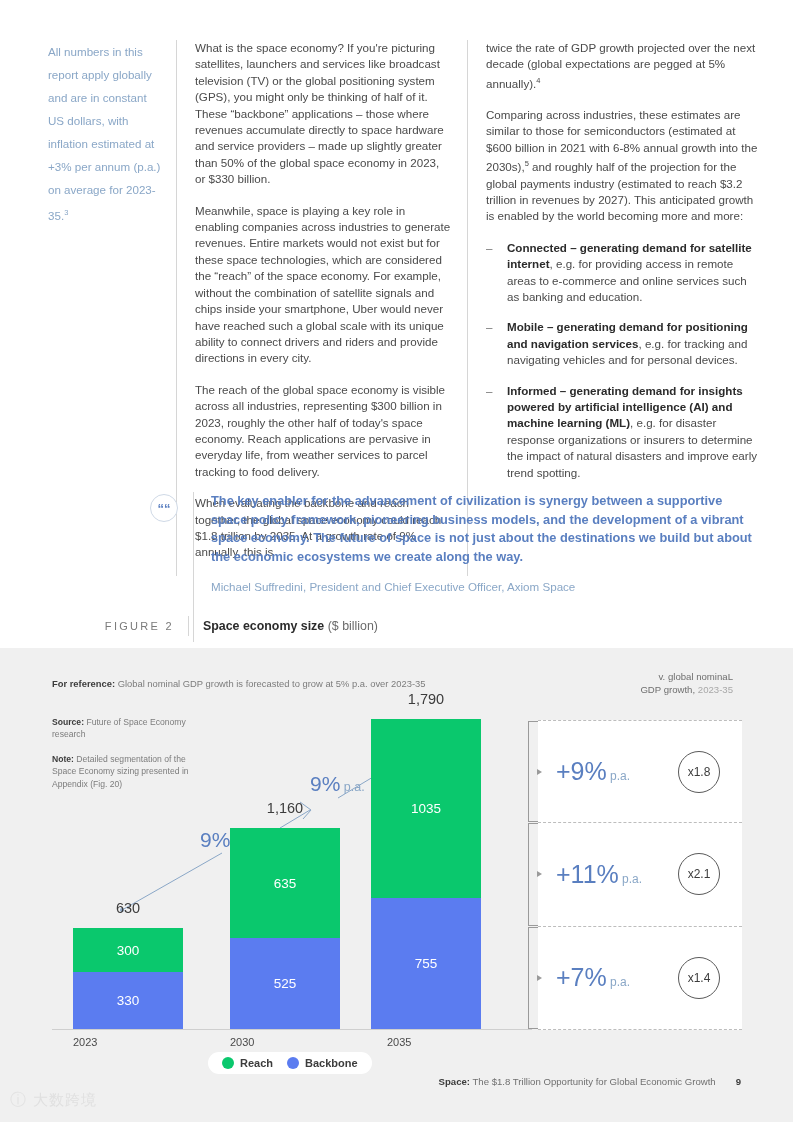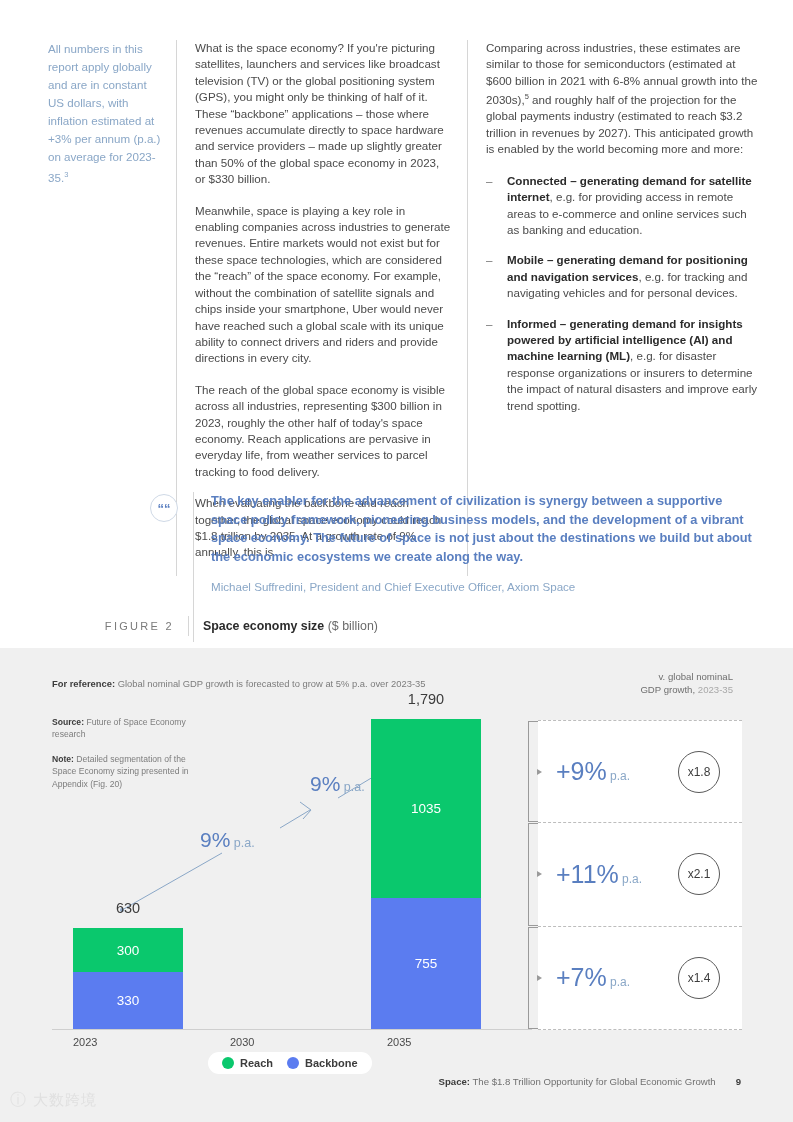--- a/index.html
+++ b/index.html
@@ -16,21 +16,21 @@
   .page-top{
     position:absolute;left:0;top:0;width:793px;height:648px;
     background:#ffffff;
   }
   .cols{
     position:absolute;left:48px;top:40px;width:710px;
     display:flex;gap:0;
   }
   .col-note{
     width:128px;padding-right:14px;box-sizing:border-box;
-    font-size:11.6px;line-height:18px;color:#8aa7c7;
+    font-size:11.6px;line-height:23px;color:#8aa7c7;
   }
   .col-note sup{font-size:7.5px;vertical-align:super;}
   .col-rule{
     width:1px;background:#d6d6d6;align-self:stretch;margin-right:18px;
   }
   .col-body{
     width:272px;box-sizing:border-box;padding-right:16px;
     font-size:11.6px;line-height:16.4px;color:#4a4a4a;
   }
   .col-body p, .col-right p{margin:0 0 15px 0;}
@@ -222,20 +222,21 @@
     <div class="col-body">
       <p>What is the space economy? If you're picturing satellites, launchers and services like broadcast television (TV) or the global positioning system (GPS), you might only be thinking of half of it. These “backbone” applications – those where revenues accumulate directly to space hardware and service providers – made up slightly greater than 50% of the global space economy in 2023, or $330 billion.</p>
       <p>Meanwhile, space is playing a key role in enabling companies across industries to generate revenues. Entire markets would not exist but for these space technologies, which are considered the “reach” of the space economy. For example, without the combination of satellite signals and chips inside your smartphone, Uber would never have reached such a global scale with its unique ability to connect drivers and riders and provide directions in every city.</p>
       <p>The reach of the global space economy is visible across all industries, representing $300 billion in 2023, roughly the other half of today's space economy. Reach applications are pervasive in everyday life, from weather services to parcel tracking to food delivery.</p>
       <p>When evaluating the backbone and reach together, the global space economy could reach $1.8 trillion by 2035. At a growth rate of 9% annually, this is</p>
     </div>
 
     <div class="col-rule"></div>
 
     <div class="col-right">
+      <p><span>twice the rate of GDP growth projected over the next decade (global expectations are pegged at 5% annually).</span><sup>4</sup></p>
       <p><span>Comparing across industries, these estimates are similar to those for semiconductors (estimated at $600 billion in 2021 with 6-8% annual growth into the 2030s),</span><sup>5</sup><span> and roughly half of the projection for the global payments industry (estimated to reach $3.2 trillion in revenues by 2027). This anticipated growth is enabled by the world becoming more and more:</span></p>
       <ul class="bullets">
         <li>
           <span class="dash">–</span><b>Connected – generating demand for satellite internet</b><span>, e.g. for providing access in remote areas to e-commerce and online services such as banking and education.</span>
         </li>
         <li>
           <span class="dash">–</span><b>Mobile – generating demand for positioning and navigation services</b><span>, e.g. for tracking and navigating vehicles and for personal devices.</span>
         </li>
         <li>
           <span class="dash">–</span><b>Informed – generating demand for insights powered by artificial intelligence (AI) and machine learning (ML)</b><span>, e.g. for disaster response organizations or insurers to determine the impact of natural disasters and improve early trend spotting.</span>
@@ -301,20 +302,25 @@
       <span class="big">9%</span><span class="sm"> p.a.</span>
     </div>
 
     <div class="bar-group" style="left:21px;">
       <div class="bar-total" style="top:-28px;">630</div>
       <div class="bar-seg seg-reach" style="height:44px;">300</div>
       <div class="bar-seg seg-backbone" style="height:57px;">330</div>
     </div>
     <div class="xtick" style="left:21px;">2023</div>
 
+    <div class="bar-group" style="left:178px;">
+      <div class="bar-total" style="top:-28px;">1,160</div>
+      <div class="bar-seg seg-reach" style="height:110px;">635</div>
+      <div class="bar-seg seg-backbone" style="height:91px;">525</div>
+    </div>
     <div class="xtick" style="left:178px;">2030</div>
 
     <div class="bar-group" style="left:319px;">
       <div class="bar-total" style="top:-28px;">1,790</div>
       <div class="bar-seg seg-reach" style="height:179px;">1035</div>
       <div class="bar-seg seg-backbone" style="height:131px;">755</div>
     </div>
     <div class="xtick" style="left:335px;">2035</div>
   </div>
 

